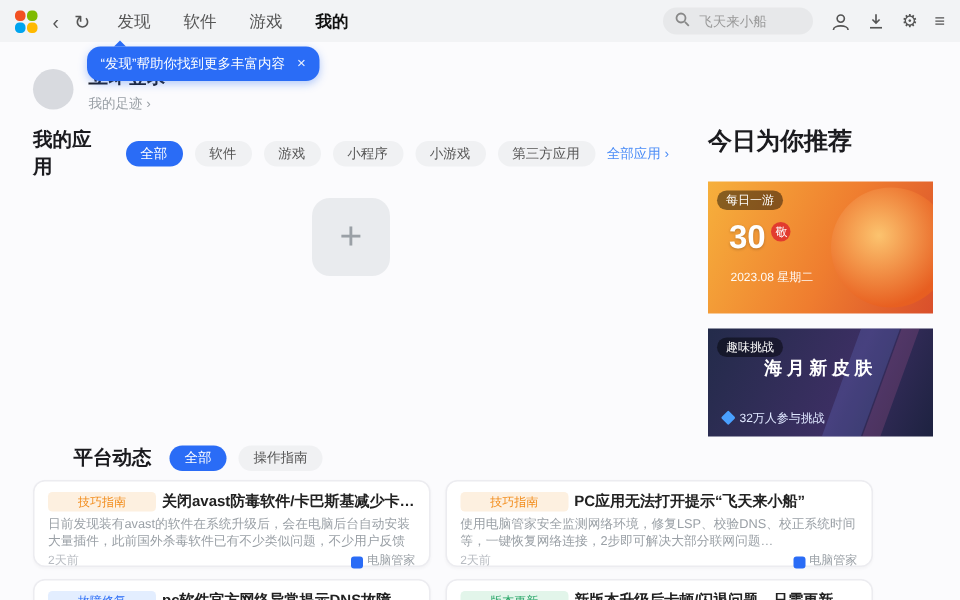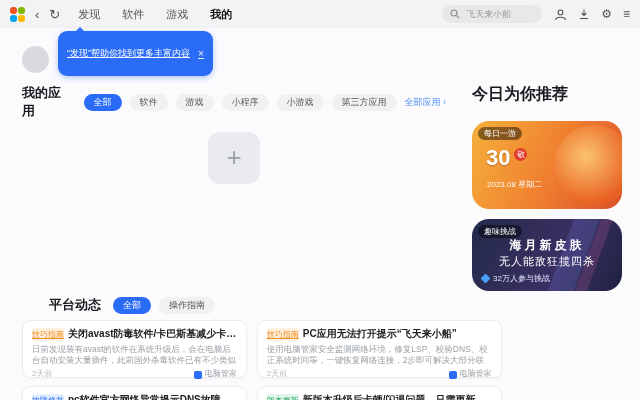--- a/index.html
+++ b/index.html
@@ -19,22 +19,22 @@
   .search{margin-left:auto;display:flex;align-items:center;gap:4px;background:#e7e8ea;
           border-radius:10px;height:18px;padding:0 8px;width:100px;box-sizing:border-box;}
   .search input{border:0;background:transparent;font-size:9px;width:74px;outline:none;color:#333;}
   .search input::placeholder{color:#999;}
   .tb-icons{display:flex;align-items:center;gap:11px;margin-left:12px;color:#444;}
   .tb-icons svg{display:block;}
   .uni-ico{font-size:12px;color:#555;line-height:1;}
 
   
   .tooltip{position:absolute;left:58px;top:31px;background:#2a6cf6;color:#fff;font-size:9px;
-           border-radius:9px;padding:16px 9px;display:flex;gap:8px;align-items:center;z-index:9;
-           box-shadow:0 2px 6px rgba(42,108,246,.35);text-decoration:underline;}
+           border-radius:9px;padding:5px 9px;display:flex;gap:8px;align-items:center;z-index:9;
+           box-shadow:0 2px 6px rgba(42,108,246,.35);}
   .tooltip::before{content:"";position:absolute;top:-4px;left:18px;border-left:4px solid transparent;
            border-right:4px solid transparent;border-bottom:4px solid #2a6cf6;}
   .tooltip .close{font-size:10px;cursor:pointer;opacity:.9;}
 
   
   .login{position:absolute;left:22px;top:42px;display:flex;gap:10px;align-items:center;}
   .avatar{width:27px;height:27px;border-radius:50%;background:#d8dadf;}
   .login-title{font-size:13px;font-weight:bold;color:#1b1b1f;}
   .login-sub{font-size:9px;color:#9aa0a6;margin-top:3px;}
 
@@ -52,35 +52,35 @@
              font-size:26px;line-height:50px;margin:0 auto;cursor:pointer;}
   .plus-label{margin-top:12px;font-size:10px;color:#666;}
 
   
   .feed-head{left:22px;top:296px;width:424px;margin-left:27px;}
   .articles{position:absolute;left:22px;top:320px;width:428px;display:grid;
             grid-template-columns:1fr 1fr;gap:8px 10px;}
   .article{background:#fff;border:1px solid #ececf0;border-radius:8px;padding:6px 9px;
            height:58px;box-sizing:border-box;box-shadow:0 1px 2px rgba(0,0,0,.03);cursor:pointer;}
   .a-top{display:flex;align-items:center;gap:4px;min-width:0;}
-  .tag{font-size:8px;padding:1px 0;border-radius:3px;flex:none;text-decoration:underline;}
+  .tag{font-size:8px;padding:1px 20px;border-radius:3px;flex:none;}
   .tag-orange{background:#fdf0e0;color:#f28c1b;}
   .tag-blue{background:#e3eeff;color:#2a6cf6;}
   .tag-green{background:#e2f5ea;color:#27a567;}
   .a-title{font-size:10px;font-weight:bold;color:#222;white-space:nowrap;overflow:hidden;text-overflow:ellipsis;}
   .a-desc{margin-top:3px;font-size:8.5px;color:#9aa0a6;line-height:1.25;height:21px;overflow:hidden;}
   .a-foot{margin-top:3px;display:flex;justify-content:space-between;align-items:center;
           font-size:8px;color:#b8bcc2;}
   .src{display:flex;gap:3px;align-items:flex-end;color:#9aa0a6;}
   .src-ico{width:8px;height:8px;border-radius:2px;background:#2a6cf6;display:inline-block;}
 
   
   .sidebar{position:absolute;left:472px;top:84px;width:150px;}
   .sb-title{font-size:16px;font-weight:bold;color:#1b1b1f;}
-  .promo{position:relative;border-radius:17px;overflow:hidden;cursor:pointer;}
+  .promo{position:relative;border-radius:0;overflow:hidden;cursor:pointer;}
   .promo1{margin-top:16px;height:88px;background:linear-gradient(115deg,#f6b03c,#ef7d2f 55%,#d94f2b);}
   .promo1 .fig{position:absolute;right:-12px;top:4px;width:80px;height:80px;border-radius:50%;
                background:radial-gradient(circle at 40% 40%,#ffd27a,#e9601f 70%);opacity:.85;}
   .badge{position:absolute;left:6px;top:6px;background:rgba(0,0,0,.45);color:#fff;font-size:8px;
          padding:1px 6px;border-radius:7px;z-index:2;}
   .day-row{position:absolute;left:14px;top:26px;display:flex;gap:4px;align-items:flex-start;z-index:2;}
   .day{font-size:22px;font-weight:bold;color:#fff;line-height:1;text-shadow:0 1px 2px rgba(0,0,0,.25);}
   .stamp{width:13px;height:13px;border-radius:50%;background:#e23b2e;color:#fff;font-size:8px;
          text-align:center;line-height:13px;margin-top:1px;}
   .p1-date{position:absolute;left:15px;top:58px;color:rgba(255,255,255,.95);font-size:8px;z-index:2;}
@@ -234,21 +234,20 @@
       <div class="day-row">
         <span class="day">30</span>
         <span class="stamp">敬</span>
       </div>
       <div class="p1-date">2023.08 星期二</div>
     </div>
 
     <div class="promo promo2">
       <span class="badge">趣味挑战</span>
       <div class="p2-l1">海月新皮肤</div>
-      <div class="p2-l2">无人能敌狂揽四杀</div>
       <div class="p2-stat">
         <span class="diamond"></span>
         <span>32万人参与挑战</span>
       </div>
     </div>
   </div>
 
 </div>
 
 </body></html>

